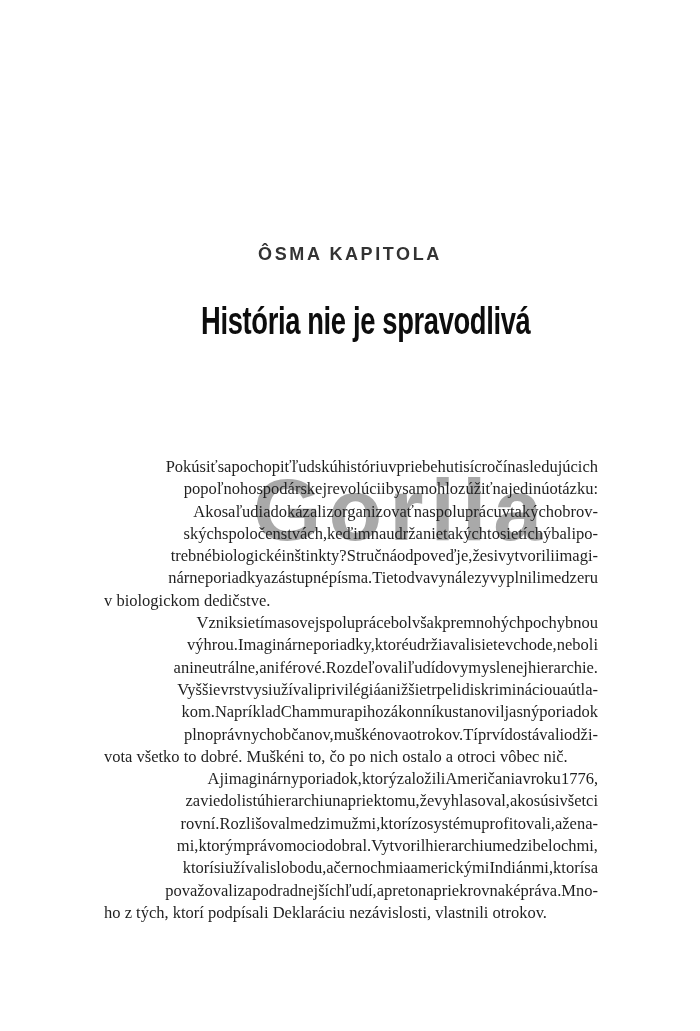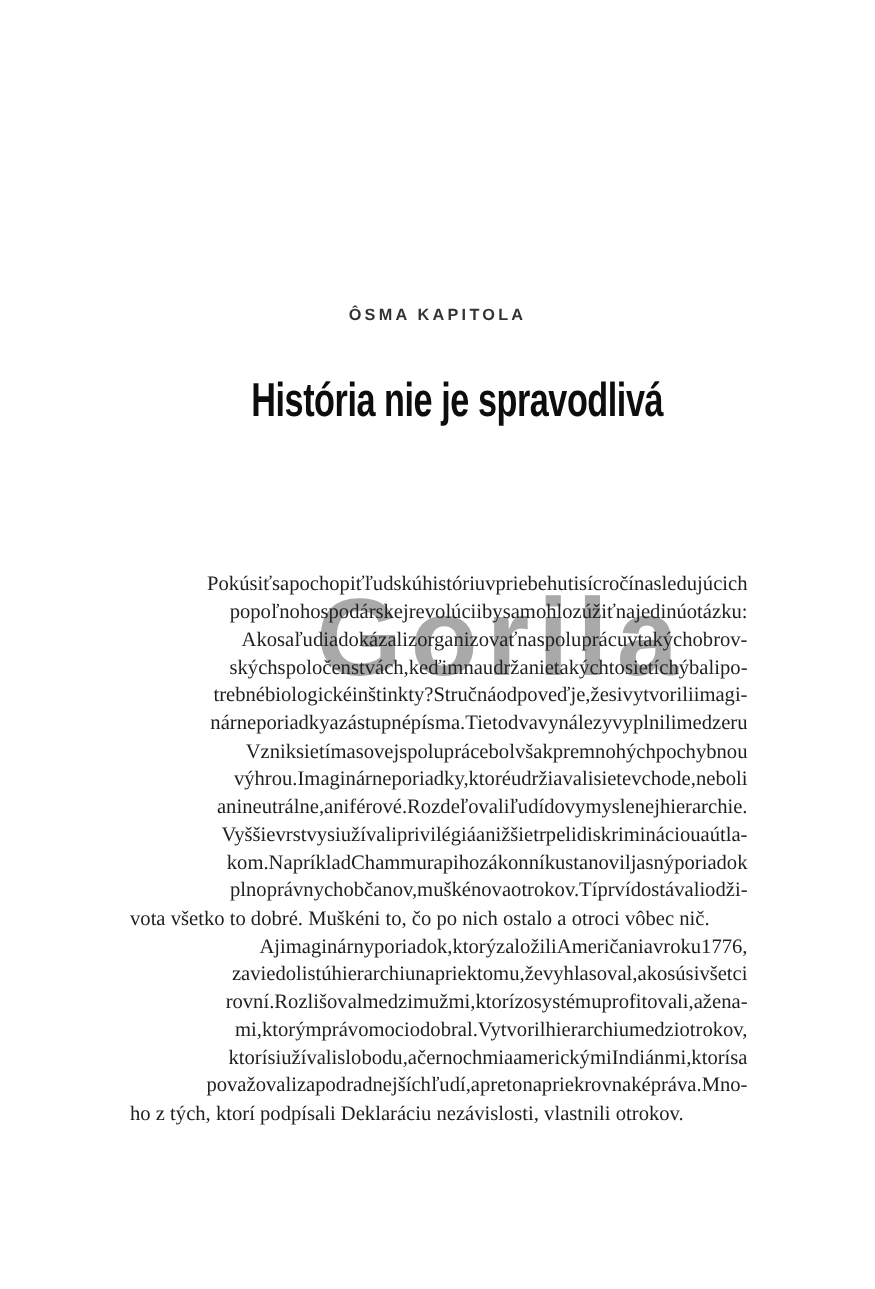--- a/index.html
+++ b/index.html
@@ -10,21 +10,21 @@
     margin:0 auto;
     overflow:hidden;
     font-family:"Liberation Serif", serif;
   }
   .kicker{
     position:absolute;
     top:244px;left:0;width:100%;
     text-align:center;
     font-family:"Liberation Sans", sans-serif;
     font-weight:bold;
-    font-size:13px;
+    font-size:18px;
     letter-spacing:2.6px;
     color:#333333;
   }
   .title{
     position:absolute;
     top:284px;left:0;width:100%;
     text-align:center;
     margin:16px;padding:0;
   }
   .title-inner{
@@ -81,33 +81,34 @@
   <div class="watermark" style="color: rgb(169, 169, 169);">Gorila</div>
 
   <div class="body-text" style="color: rgb(31, 31, 31);">
       <div>
         <div class="line"><span>Pokúsiť</span><span>sa</span><span>pochopiť</span><span>ľudskú</span><span>históriu</span><span>v</span><span>priebehu</span><span>tisícročí</span><span>nasledujúcich</span></div>
         <div class="line"><span>po</span><span>poľnohospodárskej</span><span>revolúcii</span><span>by</span><span>sa</span><span>mohlo</span><span>zúžiť</span><span>na</span><span>jedinú</span><span>otázku:</span></div>
         <div class="line"><span>Ako</span><span>sa</span><span>ľudia</span><span>dokázali</span><span>zorganizovať</span><span>na</span><span>spoluprácu</span><span>v</span><span>takých</span><span>obrov-</span></div>
         <div class="line"><span>ských</span><span>spoločenstvách,</span><span>keď</span><span>im</span><span>na</span><span>udržanie</span><span>takýchto</span><span>sietí</span><span>chýbali</span><span>po-</span></div>
         <div class="line"><span>trebné</span><span>biologické</span><span>inštinkty?</span><span>Stručná</span><span>odpoveď</span><span>je,</span><span>že</span><span>si</span><span>vytvorili</span><span>imagi-</span></div>
         <div class="line"><span>nárne</span><span>poriadky</span><span>a</span><span>zástupné</span><span>písma.</span><span>Tieto</span><span>dva</span><span>vynálezy</span><span>vyplnili</span><span>medzeru</span></div>
+        <div class="line last">v biologickom dedičstve.</div>
       </div>
       <div>
         <div class="line indent"><span>Vznik</span><span>sietí</span><span>masovej</span><span>spolupráce</span><span>bol</span><span>však</span><span>pre</span><span>mnohých</span><span>pochybnou</span></div>
         <div class="line"><span>výhrou.</span><span>Imaginárne</span><span>poriadky,</span><span>ktoré</span><span>udržiavali</span><span>siete</span><span>v</span><span>chode,</span><span>neboli</span></div>
         <div class="line"><span>ani</span><span>neutrálne,</span><span>ani</span><span>férové.</span><span>Rozdeľovali</span><span>ľudí</span><span>do</span><span>vymyslenej</span><span>hierarchie.</span></div>
         <div class="line"><span>Vyššie</span><span>vrstvy</span><span>si</span><span>užívali</span><span>privilégiá</span><span>a</span><span>nižšie</span><span>trpeli</span><span>diskrimináciou</span><span>a</span><span>útla-</span></div>
         <div class="line"><span>kom.</span><span>Napríklad</span><span>Chammurapiho</span><span>zákonník</span><span>ustanovil</span><span>jasný</span><span>poriadok</span></div>
         <div class="line"><span>plnoprávnych</span><span>občanov,</span><span>muškénov</span><span>a</span><span>otrokov.</span><span>Tí</span><span>prví</span><span>dostávali</span><span>od</span><span>ži-</span></div>
         <div class="line last">vota všetko to dobré. Muškéni to, čo po nich ostalo a otroci vôbec nič.</div>
       </div>
       <div>
         <div class="line indent"><span>Aj</span><span>imaginárny</span><span>poriadok,</span><span>ktorý</span><span>založili</span><span>Američania</span><span>v</span><span>roku</span><span>1776,</span></div>
         <div class="line"><span>zaviedol</span><span>istú</span><span>hierarchiu</span><span>napriek</span><span>tomu,</span><span>že</span><span>vyhlasoval,</span><span>ako</span><span>sú</span><span>si</span><span>všetci</span></div>
         <div class="line"><span>rovní.</span><span>Rozlišoval</span><span>medzi</span><span>mužmi,</span><span>ktorí</span><span>zo</span><span>systému</span><span>profitovali,</span><span>a</span><span>žena-</span></div>
-        <div class="line"><span>mi,</span><span>ktorým</span><span>právomoci</span><span>odobral.</span><span>Vytvoril</span><span>hierarchiu</span><span>medzi</span><span>otrokov,</span></div>
+        <div class="line"><span>mi,</span><span>ktorým</span><span>právomoci</span><span>odobral.</span><span>Vytvoril</span><span>hierarchiu</span><span>medzi</span><span>belochmi,</span></div>
         <div class="line"><span>ktorí</span><span>si</span><span>užívali</span><span>slobodu,</span><span>a</span><span>černochmi</span><span>a</span><span>americkými</span><span>Indiánmi,</span><span>ktorí</span><span>sa</span></div>
         <div class="line"><span>považovali</span><span>za</span><span>podradnejších</span><span>ľudí,</span><span>a</span><span>preto</span><span>napriek</span><span>rovnaké</span><span>práva.</span><span>Mno-</span></div>
         <div class="line last">ho z tých, ktorí podpísali Deklaráciu nezávislosti, vlastnili otrokov.</div>
       </div>
     </div>
 </div>
 
 </body></html>

